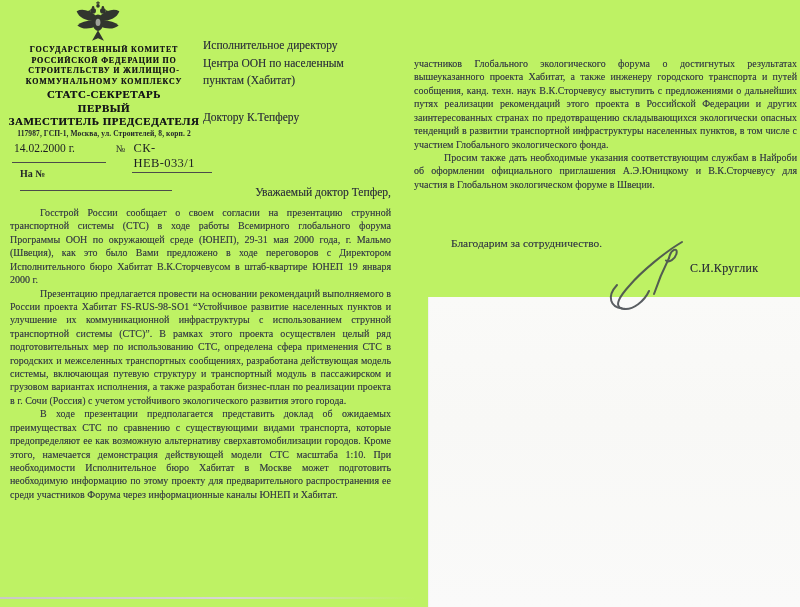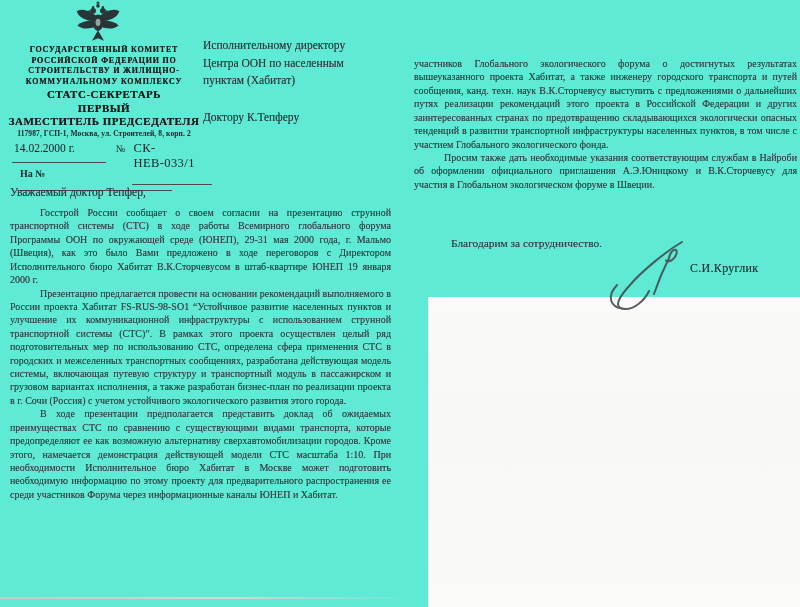--- a/index.html
+++ b/index.html
@@ -1,18 +1,18 @@
 <!DOCTYPE html>
 <html><head>
 <meta charset="utf-8">
 <style>
   html,body { margin:0; padding:0; background:#ffffff; }
   .scan {
     position:relative; width:800px; height:607px; overflow:hidden;
-    background:#5eead4;
+    background:#bef264;
     font-family:"Liberation Serif", serif;
     color:#383e45;
   }
   .abs { position:absolute; }
 
   
   .emblem { left:72px; top:1px; width:52px; height:42px; }
   .org-block {
     left:6px; top:45px; width:196px; text-align:center;
     font-weight:bold; font-size:8px; line-height:10.5px;
@@ -30,37 +30,37 @@
     font-weight:bold; font-size:7.5px; letter-spacing:0.1px; color:#23252a;
   }
   .date-row { left:12px; top:141px; width:200px; display:flex; align-items:baseline; }
   .date-value {
     font-size:11.5px; color:#1c1e22; padding:0 4px 8px 2px; min-width:88px;
     border-bottom:1px solid #4c4c4a;
   }
   .num-sign { font-size:10px; color:#23252a; margin:0 6px 0 10px; }
   .ref-number {
     font-size:12.5px; color:#1c1e22; letter-spacing:0.4px;
-    padding:0 4px 13px 2px; border-bottom:1px solid #4c4c4a;
+    padding:0 4px 1px 2px; border-bottom:1px solid #4c4c4a;
   }
   .reply-row { left:12px; top:168px; width:200px; display:flex; align-items:baseline;flex-direction:column; }
   .reply-label { font-size:10px; font-weight:bold; color:#23252a; }
   .reply-blank { width:152px; margin-left:8px; border-bottom:1px solid #4c4c4a; height:11px; }
 
   
   .addressee {
     left:203px; top:37px; width:190px;
     font-size:11.5px; line-height:17.5px; color:#2f343a;
     text-shadow:0 0 0.4px rgba(45,50,60,0.5);
   }
   .addressee .recipient { margin-top:19px; }
 
   
   .salutation {
-    left:10px; top:186px; width:381px; text-align:left;
+    left:10px; top:186px; width:381px; text-align:right;
     font-size:11.6px; color:#2f343a; text-shadow:0 0 0.4px rgba(45,50,60,0.5);
   }
   .body-col p {
     margin:0; text-indent:30px; text-align:justify;
     font-size:10px; line-height:13.42px;
     color:#373d44; text-shadow:0 0 0.5px rgba(50,58,70,0.55);
   }
   .left-body  { left:10px;  top:206px; width:381px; }
   .right-body { left:414px; top:57px;  width:383px; }
   .right-body p.no-indent { text-indent:0; }
@@ -141,21 +141,21 @@
       <span class="num-sign">№</span>
       <span class="ref-number">СК-НЕВ-033/1</span>
     </div>
 
     <div class="abs reply-row z1">
       <span class="reply-label">На №</span>
       <span class="reply-blank"></span>
     </div>
 
     <div class="abs addressee z1">
-      <div>Исполнительному директору</div>
+      <div>Исполнительное директору</div>
       <div>Центра ООН по населенным</div>
       <div>пунктам (Хабитат)</div>
       <div class="recipient">Доктору К.Тепферу</div>
     </div>
 
     <div class="abs salutation z1">Уважаемый доктор Тепфер,</div>
 
     <div class="abs left-body body-col z1">
       <p>Госстрой России сообщает о своем согласии на презентацию струнной транспортной системы (СТС) в ходе работы Всемирного глобального форума Программы ООН по окружающей среде (ЮНЕП), 29-31 мая 2000 года, г. Мальмо (Швеция), как это было Вами предложено в ходе переговоров с Директором Исполнительного бюро Хабитат В.К.Сторчевусом в штаб-квартире ЮНЕП 19 января 2000 г.</p>
       <p>Презентацию предлагается провести на основании рекомендаций выполняемого в России проекта Хабитат FS-RUS-98-SO1 “Устойчивое развитие населенных пунктов и улучшение их коммуникационной инфраструктуры с использованием струнной транспортной системы (СТС)”. В рамках этого проекта осуществлен целый ряд подготовительных мер по использованию СТС, определена сфера  применения СТС в городских и межселенных транспортных сообщениях, разработана действующая модель системы, включающая путевую структуру и транспортный модуль в пассажирском и грузовом вариантах исполнения, а также разработан бизнес-план по реализации проекта в г. Сочи (Россия) с учетом устойчивого экологического развития этого города.</p>

